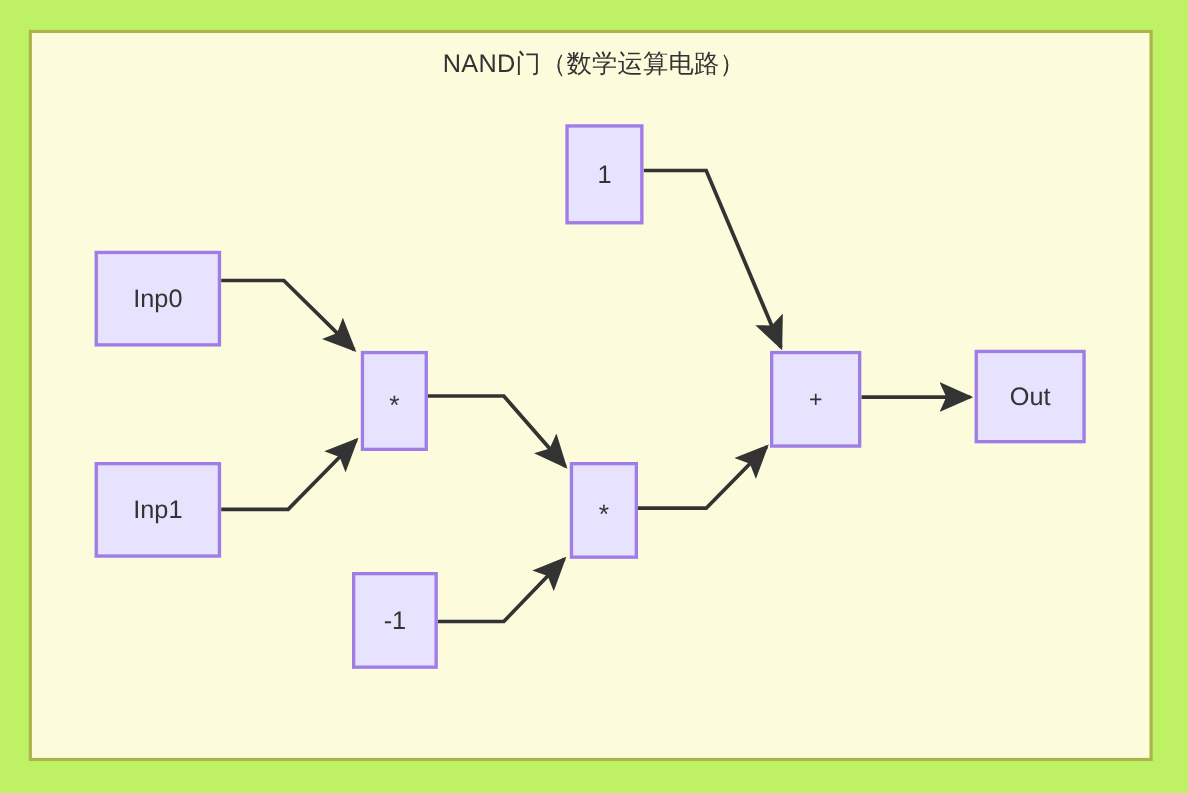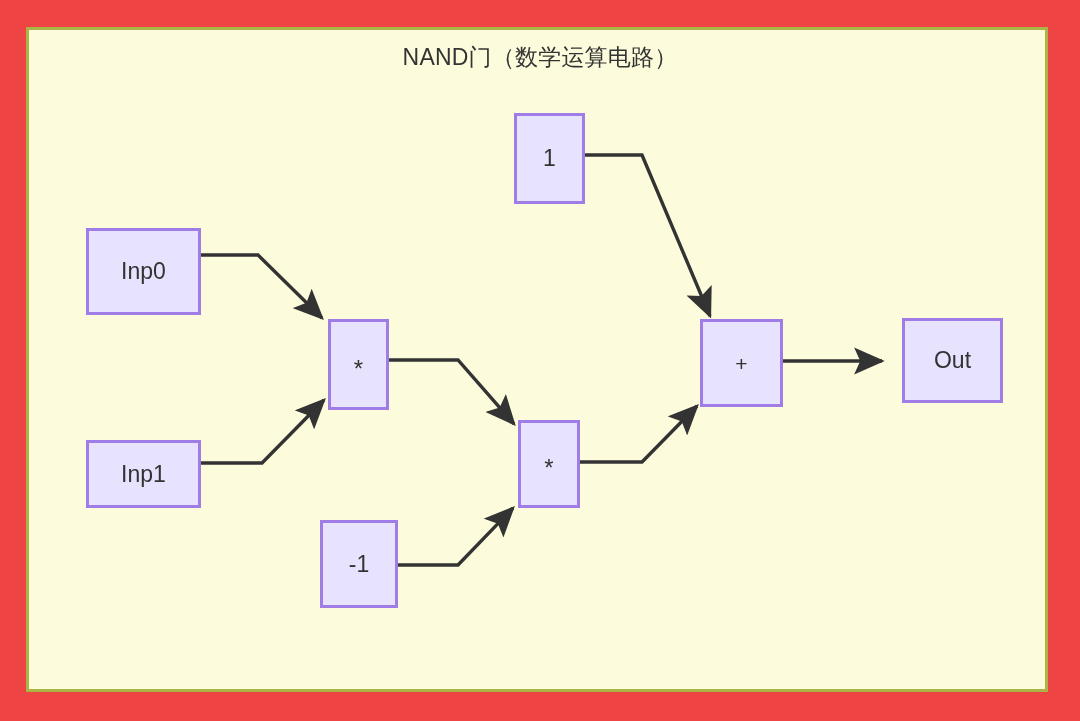--- a/index.html
+++ b/index.html
@@ -10,21 +10,21 @@
   body {
     width: 1080px;
     height: 721px;
     font-family: "Liberation Sans", "DejaVu Sans", sans-serif;
     overflow: hidden;
   }
   #stage {
     position: relative;
     width: 1080px;
     height: 721px;
-    background: #ef4444;
+    background: #bef264;
   }
   .canvas-frame {
     position: absolute;
     left: 26px;
     top: 27px;
     width: 1022px;
     height: 665px;
     background: #FCFCDC;
     border: 3px solid #AAB545;
     box-sizing: border-box;
@@ -92,36 +92,36 @@
         <polyline points="585,155 642,155 710,316"></polyline>
         <polyline points="580,462 642,462 697,406"></polyline>
         <polyline points="783,361 882,361"></polyline>
       </g>
   </svg>
 
   <div id="node-layer">
       <div class="node" style="left: 86px; top: 228px; width: 115px; height: 87px;">
         <span>Inp0</span>
       </div>
-      <div class="node" style="left: 86px; top: 440px; width: 115px; height: 68px;">
+      <div class="node" style="left: 86px; top: 420px; width: 115px; height: 87px;">
         <span>Inp1</span>
       </div>
       <div class="node" style="left: 514px; top: 113px; width: 71px; height: 91px;">
         <span>1</span>
       </div>
       <div class="node" style="left: 320px; top: 520px; width: 78px; height: 88px;">
         <span>-1</span>
       </div>
       <div class="node op op-star" style="left: 328px; top: 319px; width: 61px; height: 91px;">
         <span style="position: relative; top: 4px;">*</span>
       </div>
       <div class="node op op-star" style="left: 518px; top: 420px; width: 62px; height: 88px;">
         <span style="position: relative; top: 4px;">*</span>
       </div>
       <div class="node op" style="left: 700px; top: 319px; width: 83px; height: 88px;">
         <span>+</span>
       </div>
-      <div class="node" style="left: 886px; top: 318px; width: 101px; height: 85px; margin-left: 16px;">
+      <div class="node" style="left: 886px; top: 318px; width: 101px; height: 85px;">
         <span>Out</span>
       </div>
     </div>
 
 </div>
 
 </body></html>

